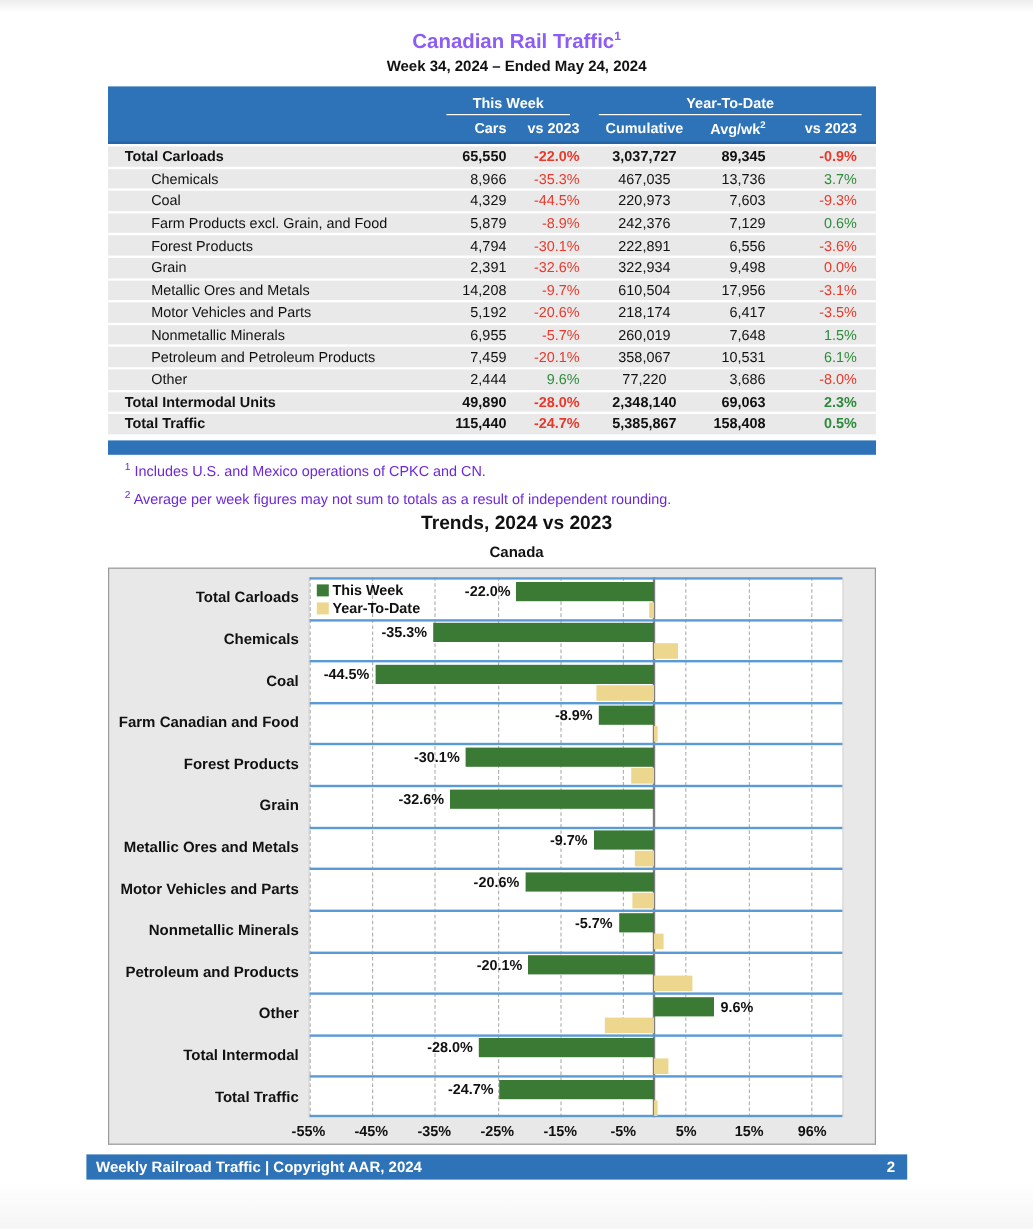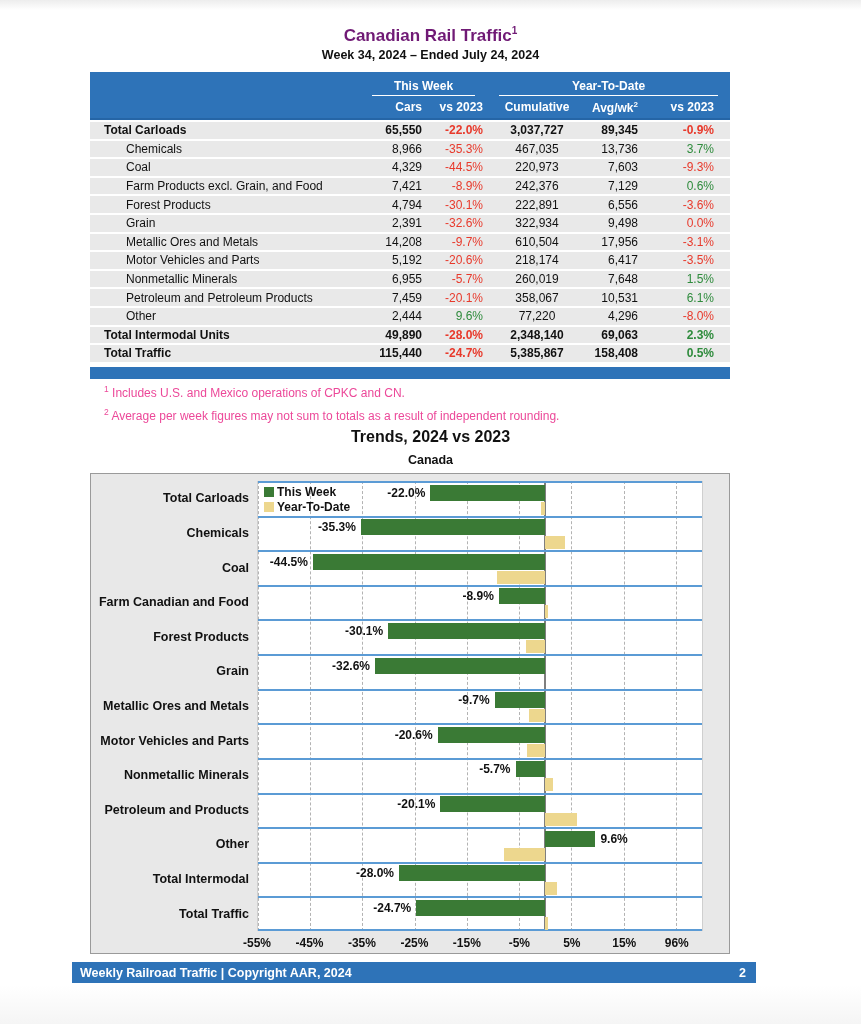--- a/index.html
+++ b/index.html
@@ -5,21 +5,21 @@
   * { margin:0; padding:0; box-sizing:border-box; }
   body {
     width:861px; height:1024px; overflow:hidden;
     font-family:"Liberation Sans", sans-serif;
     background:linear-gradient(180deg,#ededed 0px,#ffffff 10px,#ffffff 985px,#f5f5f5 1024px);
   }
   .report { position:relative; width:861px; height:1024px; }
 
   
   .page-title { position:absolute; top:25px; left:0; width:100%; text-align:center;
-    font-size:17px; font-weight:bold; color:#701a75; }
+    font-size:17px; font-weight:bold; color:#8b5cf6; }
   .page-title sup { font-size:10px; }
   .page-subtitle { position:absolute; top:48px; left:0; width:100%; text-align:center;
     font-size:12.5px; font-weight:bold; color:#111; }
 
   
   .rtable { position:absolute; top:72px; left:90px; width:640px; }
   .thead { background:#2E73B8; color:#fff; border-bottom:2px solid #2565A6; }
   .h1row, .h2row, .trow { display:flex; }
   .h1row { height:24px; align-items:flex-end; }
   .h2row { height:22px; align-items:center; }
@@ -38,21 +38,21 @@
   .tbody { margin-top:2px; }
   .trow { height:18.6px; align-items:center; background:#E9E9E9; border-bottom:2px solid #fff; font-size:12px; color:#111; }
   .trow .c-lbl { padding-left:36px; }
   .trow.bold { font-weight:bold; }
   .trow.bold .c-lbl { padding-left:14px; }
   .neg { color:#E8392B; }
   .pos { color:#2E8B3C; }
   .tbar { height:12px; background:#2E73B8; margin-top:3px; }
 
   
-  .footnotes { position:absolute; top:384px; left:104px; font-size:12px; color:#ec4899; }
+  .footnotes { position:absolute; top:384px; left:104px; font-size:12px; color:#6d28d9; }
   .footnote { margin-bottom:7px; }
   .footnote sup { font-size:8.5px; }
 
   
   .chart-title { position:absolute; top:428px; left:0; width:100%; text-align:center;
     font-size:16px; font-weight:bold; color:#111; }
   .chart-subtitle { position:absolute; top:453px; left:0; width:100%; text-align:center;
     font-size:12.5px; font-weight:bold; color:#111; }
 
   
@@ -80,21 +80,21 @@
     font-size:12.5px; font-weight:bold; }
   .footer-left { padding-left:8px; flex:1; }
   .footer-page { padding-right:10px; }
 </style>
 </head>
 <body>
 
 <div class="report">
 
   <div class="page-title"><span>Canadian Rail Traffic</span><sup>1</sup></div>
-  <div class="page-subtitle">Week 34, 2024 – Ended July 24, 2024</div>
+  <div class="page-subtitle">Week 34, 2024 – Ended May 24, 2024</div>
 
   <div class="rtable">
     <div class="thead">
       <div class="h1row">
         <div class="hcell c-lbl"></div>
         <div class="hcell grp g-tw">
             <span class="grp-label">This Week</span>
           </div>
         <div class="hcell grp g-ytd">
             <span class="grp-label">Year-To-Date</span>
@@ -129,21 +129,21 @@
         <div class="trow">
           <div class="c-lbl">Coal</div>
           <div class="c-cars">4,329</div>
           <div class="c-tw neg">-44.5%</div>
           <div class="c-cum">220,973</div>
           <div class="c-avg">7,603</div>
           <div class="c-ytd neg">-9.3%</div>
         </div>
         <div class="trow">
           <div class="c-lbl">Farm Products excl. Grain, and Food</div>
-          <div class="c-cars">7,421</div>
+          <div class="c-cars">5,879</div>
           <div class="c-tw neg">-8.9%</div>
           <div class="c-cum">242,376</div>
           <div class="c-avg">7,129</div>
           <div class="c-ytd pos">0.6%</div>
         </div>
         <div class="trow">
           <div class="c-lbl">Forest Products</div>
           <div class="c-cars">4,794</div>
           <div class="c-tw neg">-30.1%</div>
           <div class="c-cum">222,891</div>
@@ -188,21 +188,21 @@
           <div class="c-tw neg">-20.1%</div>
           <div class="c-cum">358,067</div>
           <div class="c-avg">10,531</div>
           <div class="c-ytd pos">6.1%</div>
         </div>
         <div class="trow">
           <div class="c-lbl">Other</div>
           <div class="c-cars">2,444</div>
           <div class="c-tw pos">9.6%</div>
           <div class="c-cum">77,220</div>
-          <div class="c-avg">4,296</div>
+          <div class="c-avg">3,686</div>
           <div class="c-ytd neg">-8.0%</div>
         </div>
         <div class="trow bold">
           <div class="c-lbl">Total Intermodal Units</div>
           <div class="c-cars">49,890</div>
           <div class="c-tw neg">-28.0%</div>
           <div class="c-cum">2,348,140</div>
           <div class="c-avg">69,063</div>
           <div class="c-ytd pos">2.3%</div>
         </div>

